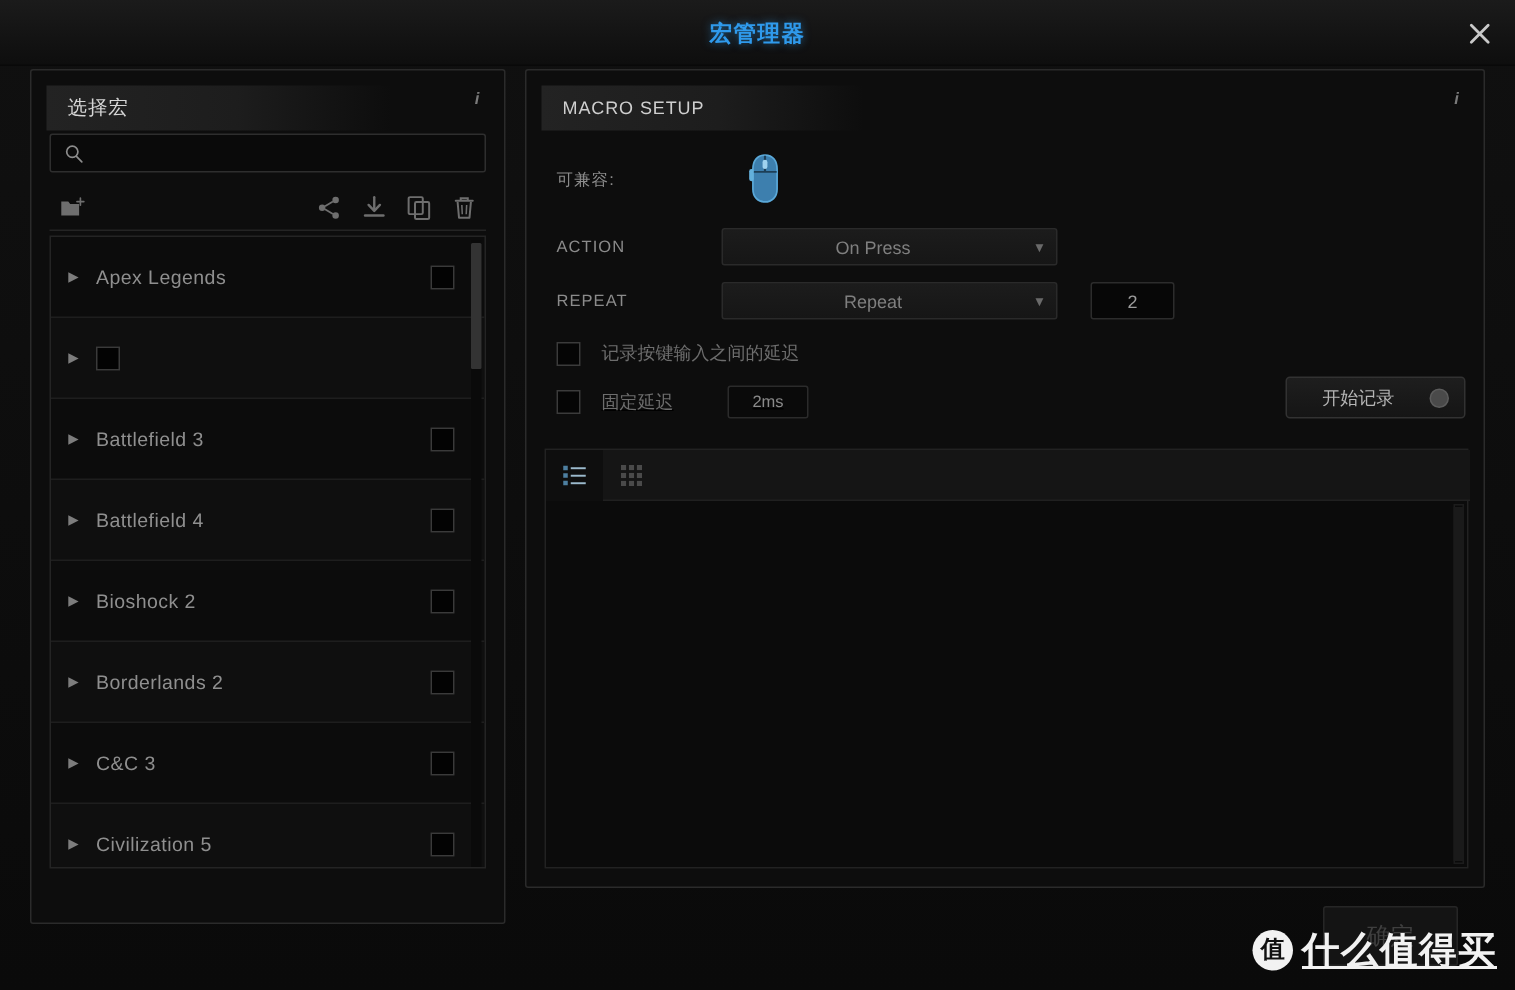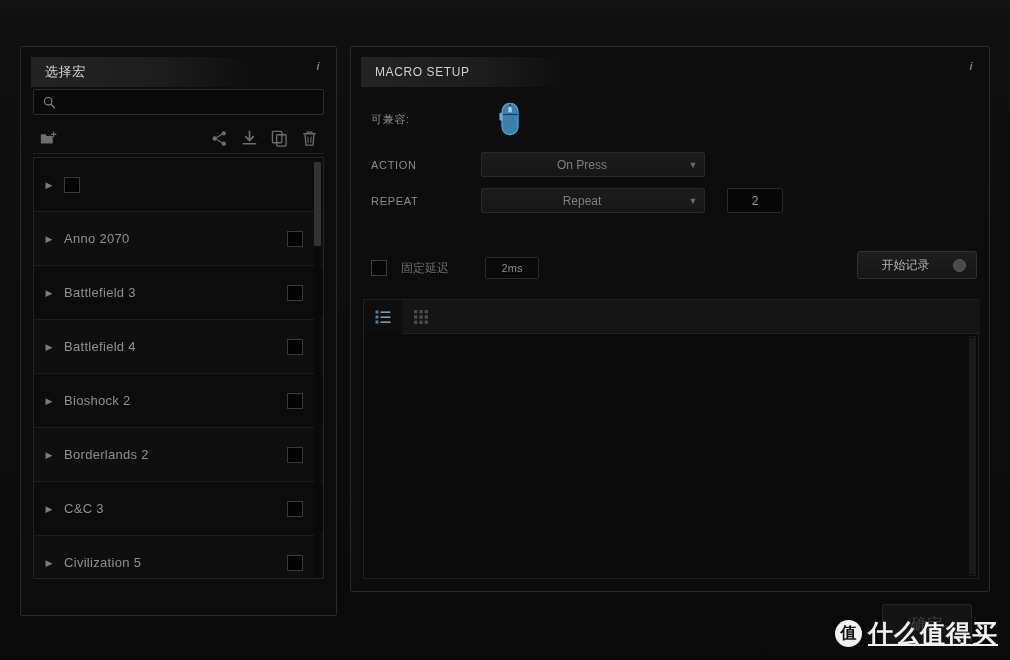--- a/index.html
+++ b/index.html
@@ -248,20 +248,28 @@
   .wm-text {
     margin-left: 6px; font-size: 25px; font-weight: bold;
     color: #f2f2f2; letter-spacing: 1px; text-decoration: underline;
   }
 </style>
 </head>
 <body>
 
 <div id="app">
 
+  <div class="titlebar">
+    <div class="win-title">宏管理器</div>
+    <div class="close-btn">
+      <svg viewBox="0 0 16 16">
+        <path d="M2 2 L14 14 M14 2 L2 14" stroke="currentColor" stroke-width="2" fill="none" stroke-linecap="round"></path>
+      </svg>
+    </div>
+  </div>
 
   <div class="panel panel-left">
 
     <div class="panel-head left">
       <span>选择宏</span>
     </div>
     <div class="info-icon">i</div>
 
     <div class="search-box">
       <svg class="search-icon" viewBox="0 0 16 16">
@@ -307,25 +315,25 @@
           <path d="M4.3 4.8 L5.3 16 L12.7 16 L13.7 4.8" fill="none" stroke="currentColor" stroke-width="1.4" stroke-linejoin="round"></path>
           <path d="M7.3 7 L7.6 13.6 M10.7 7 L10.4 13.6" stroke="currentColor" stroke-width="1.1"></path>
         </svg>
       </div>
     </div>
 
     <div class="macro-list">
       <div id="rows-host">
           <div class="macro-row">
             <span class="row-arrow">▶</span>
-            <span class="row-check"></span>
-          </div>
-          <div class="macro-row">
-            <span class="row-arrow">▶</span>
-            <span class="row-label">Anno 2070</span>
+            <span class="row-label">Apex Legends</span>
+            <span class="row-check"></span>
+          </div>
+          <div class="macro-row">
+            <span class="row-arrow">▶</span>
             <span class="row-check"></span>
           </div>
           <div class="macro-row">
             <span class="row-arrow">▶</span>
             <span class="row-label">Battlefield 3</span>
             <span class="row-check"></span>
           </div>
           <div class="macro-row">
             <span class="row-arrow">▶</span>
             <span class="row-label">Battlefield 4</span>
@@ -385,20 +393,24 @@
 
     <div class="setup-row row-repeat">
       <span class="field-label">REPEAT</span>
       <div class="select">
         <span class="select-value">Repeat</span>
         <span class="select-caret">▼</span>
       </div>
       <div class="num-field">2</div>
     </div>
 
+    <div class="chk-row chk-row-1">
+      <div class="chk-box"></div>
+      <span class="chk-label">记录按键输入之间的延迟</span>
+    </div>
 
     <div class="chk-row chk-row-2">
       <div class="chk-box"></div>
       <span class="chk-label">固定延迟</span>
       <div class="ms-field">2ms</div>
     </div>
 
     <div class="record-btn">
       <span class="record-label">开始记录</span>
       <span class="record-dot"></span>

